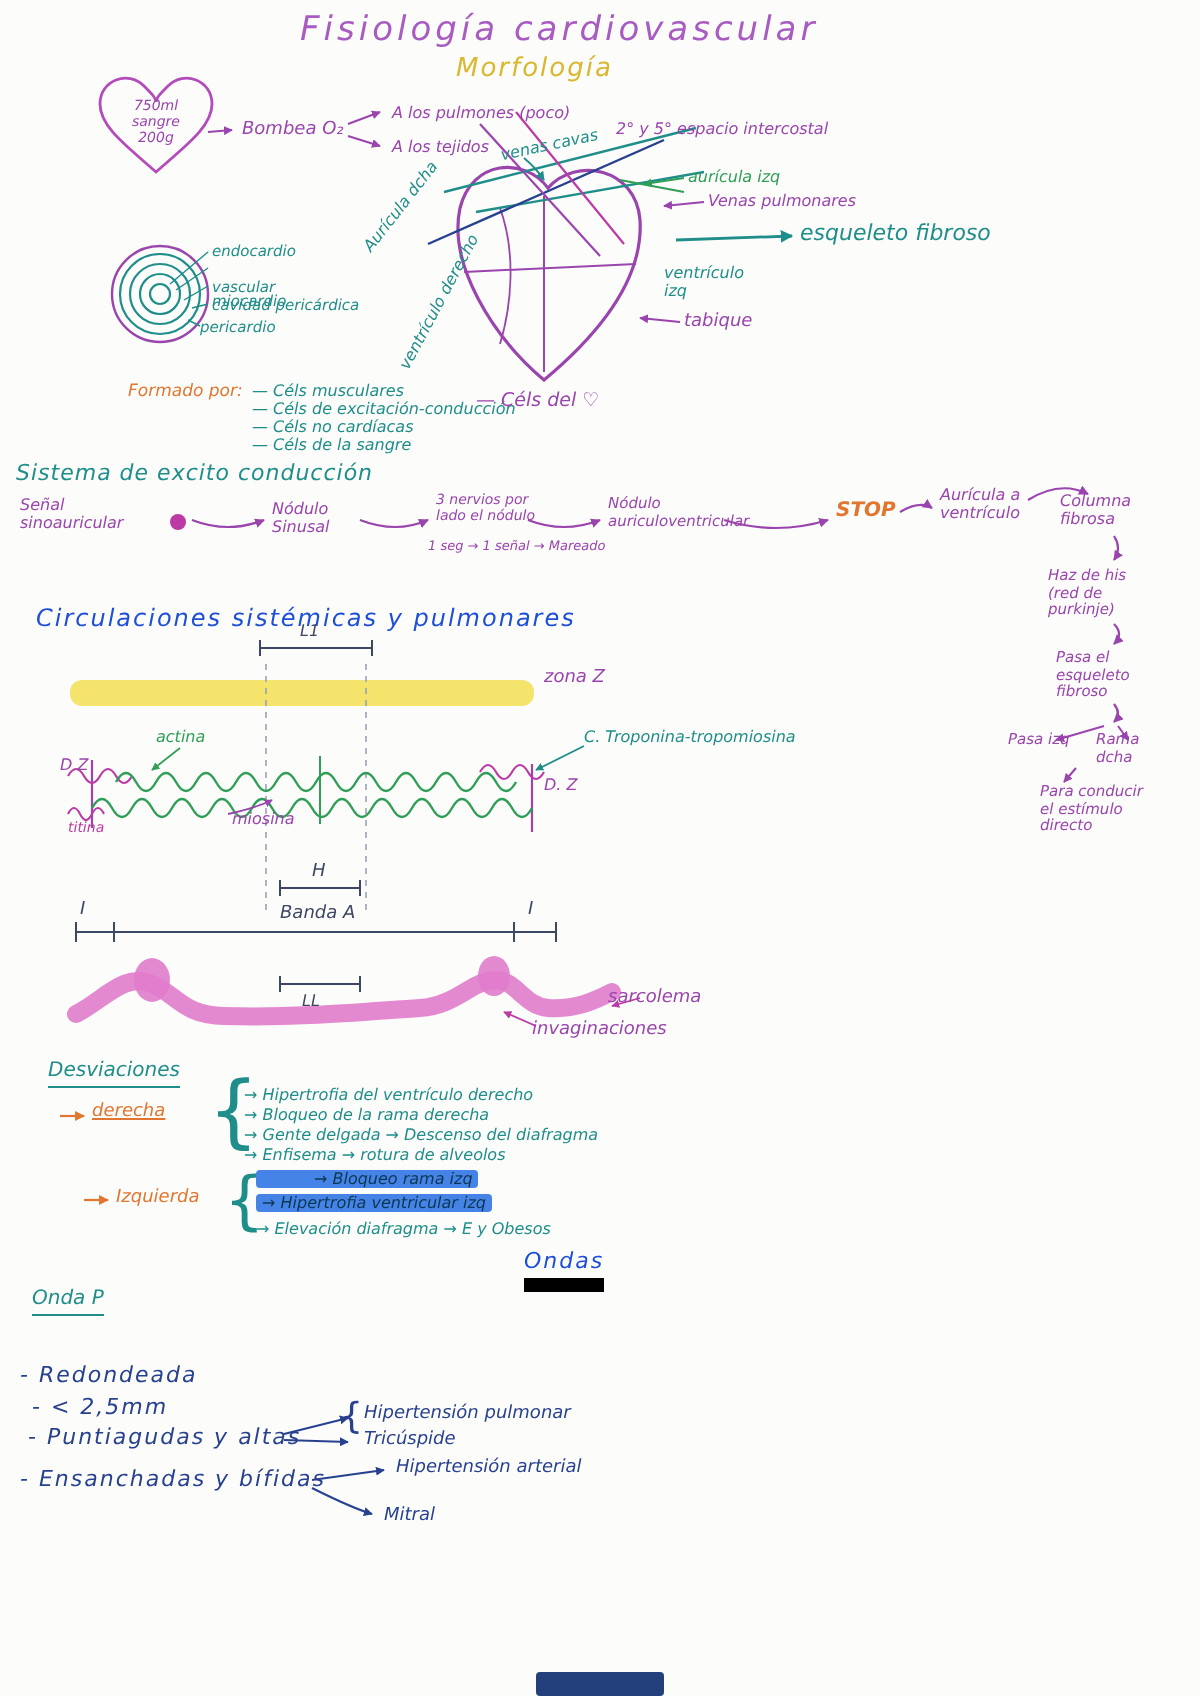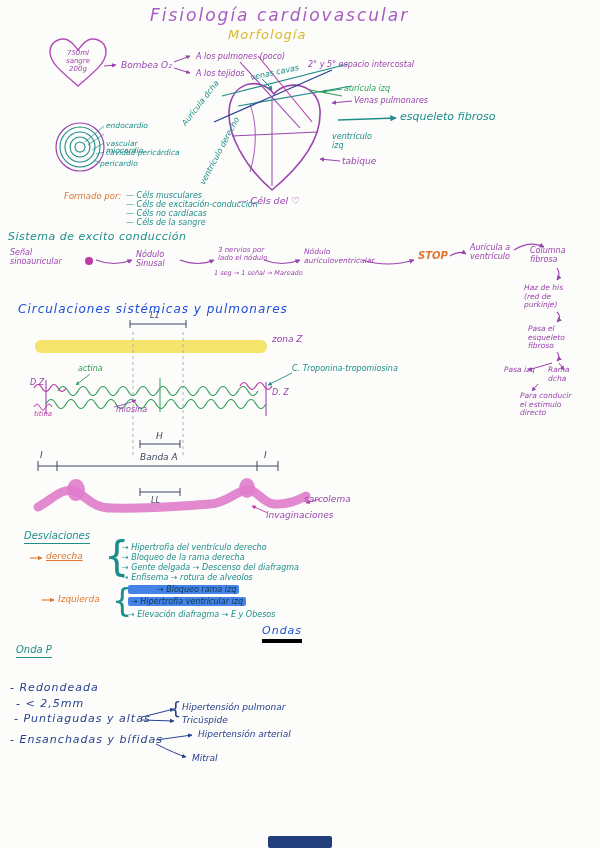--- a/index.html
+++ b/index.html
@@ -16,21 +16,21 @@
   .magenta{color:#bb3aa4}
   .teal{color:#1f8e8a}
   .green{color:#2f9e57}
   .hgreen{color:#1d4ed8}
   .navy{color:#27418f}
   .orange{color:#e0762f}
   .yellow{color:#d9b830}
   .pencil{color:#3d4663}
   .hl{background:#4583e6;color:#0c3752;border-radius:2px;padding:0 3px;}
   .u-teal{border-bottom:1px solid #1f8e8a;padding-bottom:1px;}
-  .u-green{border-bottom:4px solid #000000;padding-bottom:1px;}
+  .u-green{border-bottom:7px solid #000000;padding-bottom:1px;}
   .sketch{position:absolute;left:0;top:0;pointer-events:none;}
   .footer-bar{position:absolute;left:268px;top:836px;width:64px;height:12px;
     background:#23407c;border-radius:2px;}
 </style>
 </head>
 <body>
 
 <div class="page">
 
   <svg class="sketch" width="600" height="848" viewBox="0 0 600 848">

